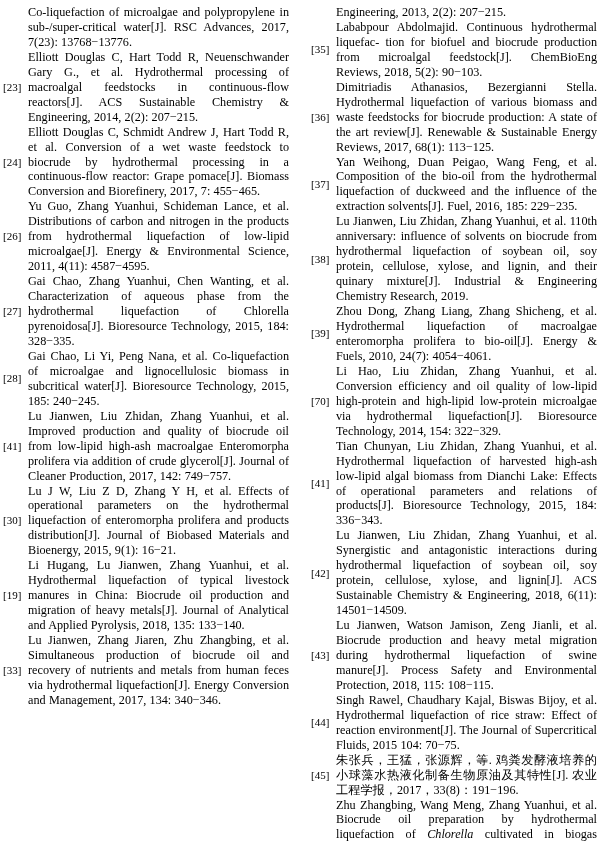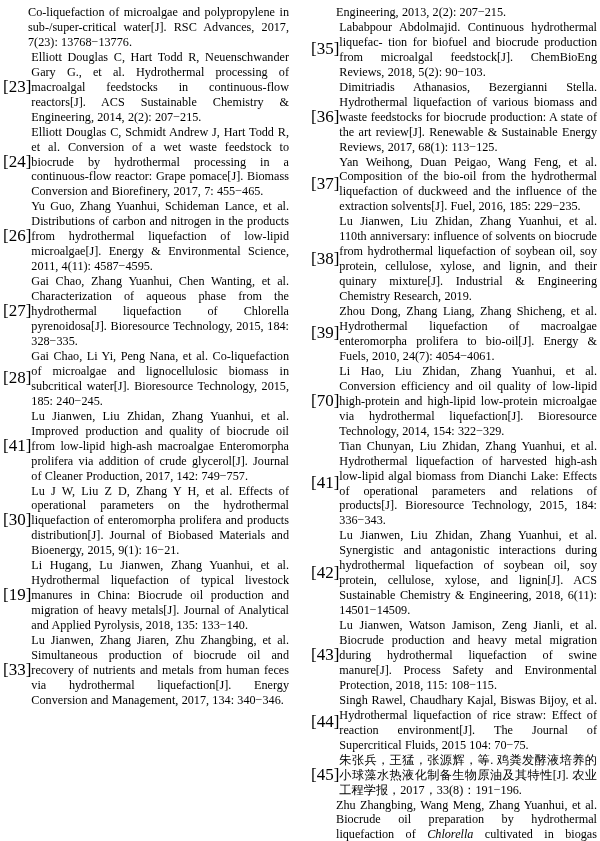--- a/index.html
+++ b/index.html
@@ -20,21 +20,21 @@
   .col {
     flex: 0 0 286px;
     width: 286px;
   }
   .ref {
     display: flex;
     align-items: center;
   }
   .num {
     flex: 0 0 25px;
-    font-size: 17px;
+    font-size: 11px;
     line-height: 14.95px;
     white-space: nowrap;
   }
   .txt {
     flex: 1 1 auto;
     font-size: 12.2px;
     line-height: 14.95px;
     text-align: justify;
     text-justify: inter-word;
     word-spacing: 0.02em;

